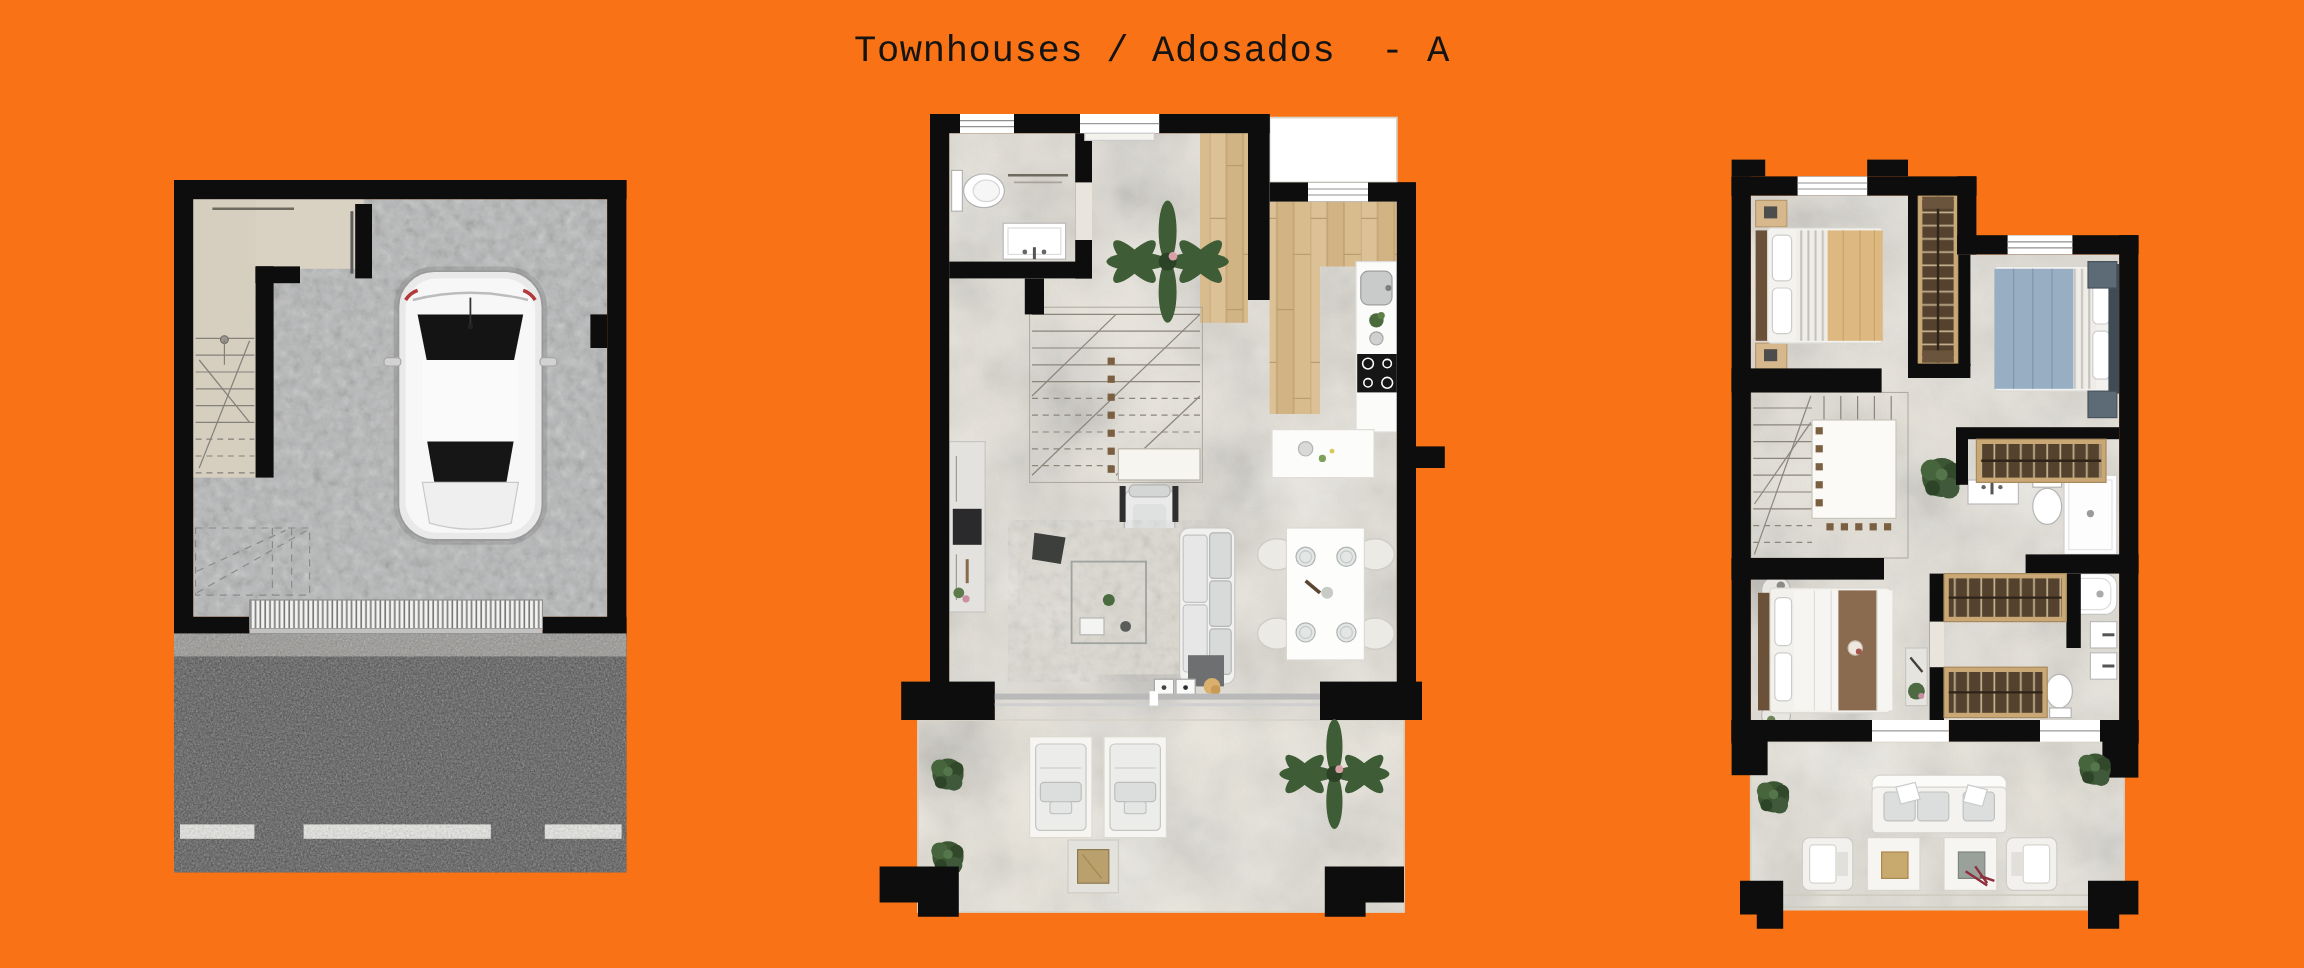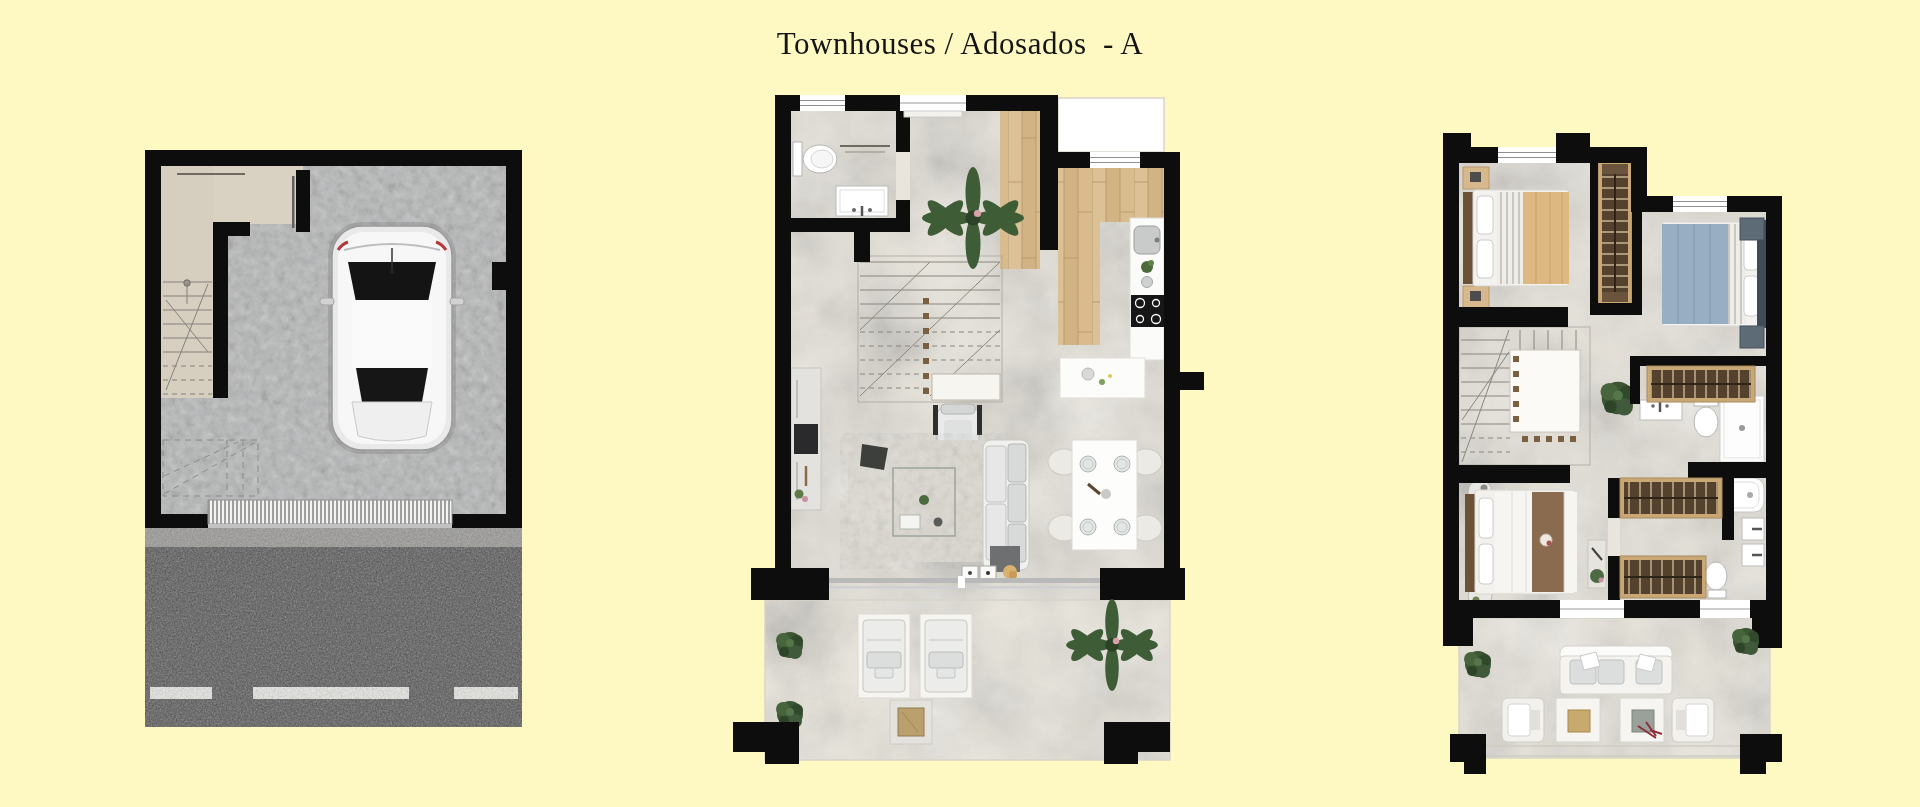--- a/index.html
+++ b/index.html
@@ -1,17 +1,17 @@
 <!DOCTYPE html>
 <html><head>
 <meta charset="utf-8">
 <style>
   html,body{margin:0;padding:0;background:#ffffff;}
-  .sheet{position:relative;width:1920px;height:807px;background:#fef9c3;overflow:hidden;
-         font-family:Liberation Serif, serif;}
+  .sheet{position:relative;width:1920px;height:807px;background:#f97316;overflow:hidden;
+         font-family:Liberation Mono, monospace;}
   .title{position:absolute;top:26px;left:0;width:100%;text-align:center;
          font-size:31px;font-weight:400;color:#141414;letter-spacing:.5px;white-space:pre;}
   svg{position:absolute;top:0;left:0;}
 </style>
 </head>
 <body>
 
 <div class="sheet">
   <div class="title">Townhouses / Adosados  - A</div>
 

